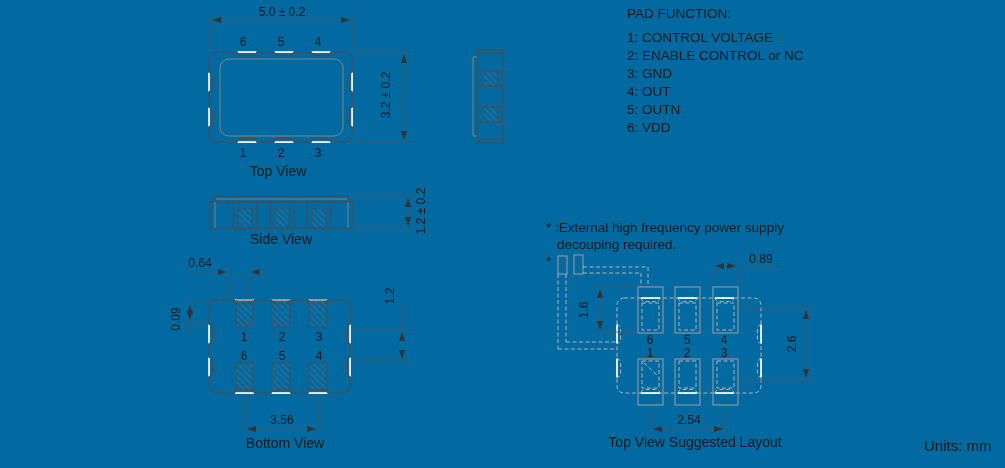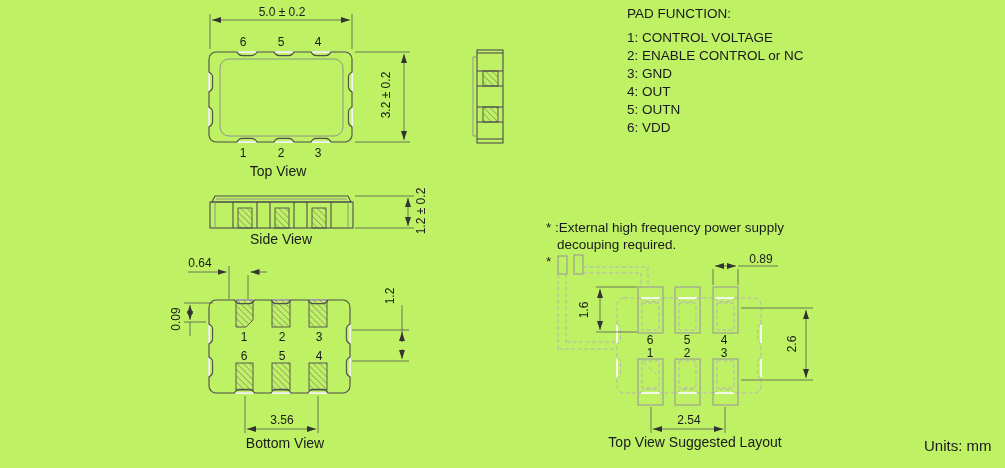--- a/index.html
+++ b/index.html
@@ -1,16 +1,16 @@
 <!DOCTYPE html>
 <html><head>
 <meta charset="utf-8">
 <style>
   html,body{margin:0;padding:0;background:#ffffff;}
-  .canvas{position:relative;width:1005px;height:468px;background:#bef264;overflow:hidden;
+  .canvas{position:relative;width:1005px;height:468px;background:#0369a1;overflow:hidden;
           font-family:"Liberation Sans", sans-serif;}
   svg text{fill:#1a1a1a;font-family:"Liberation Sans", sans-serif;}
   .t-dim{font-size:12px;}
   .t-num{font-size:12px;}
   .t-title{font-size:14px;}
   .t-list{font-size:13.5px;}
   .t-units{font-size:15px;}
   .ln{stroke:#4d4d4d;stroke-width:1.1;fill:none;}
   .ln-light{stroke:#8a8a8a;stroke-width:0.9;fill:none;}
   .pad{fill:url(#hatch);stroke:#4d4d4d;stroke-width:0.9;}

